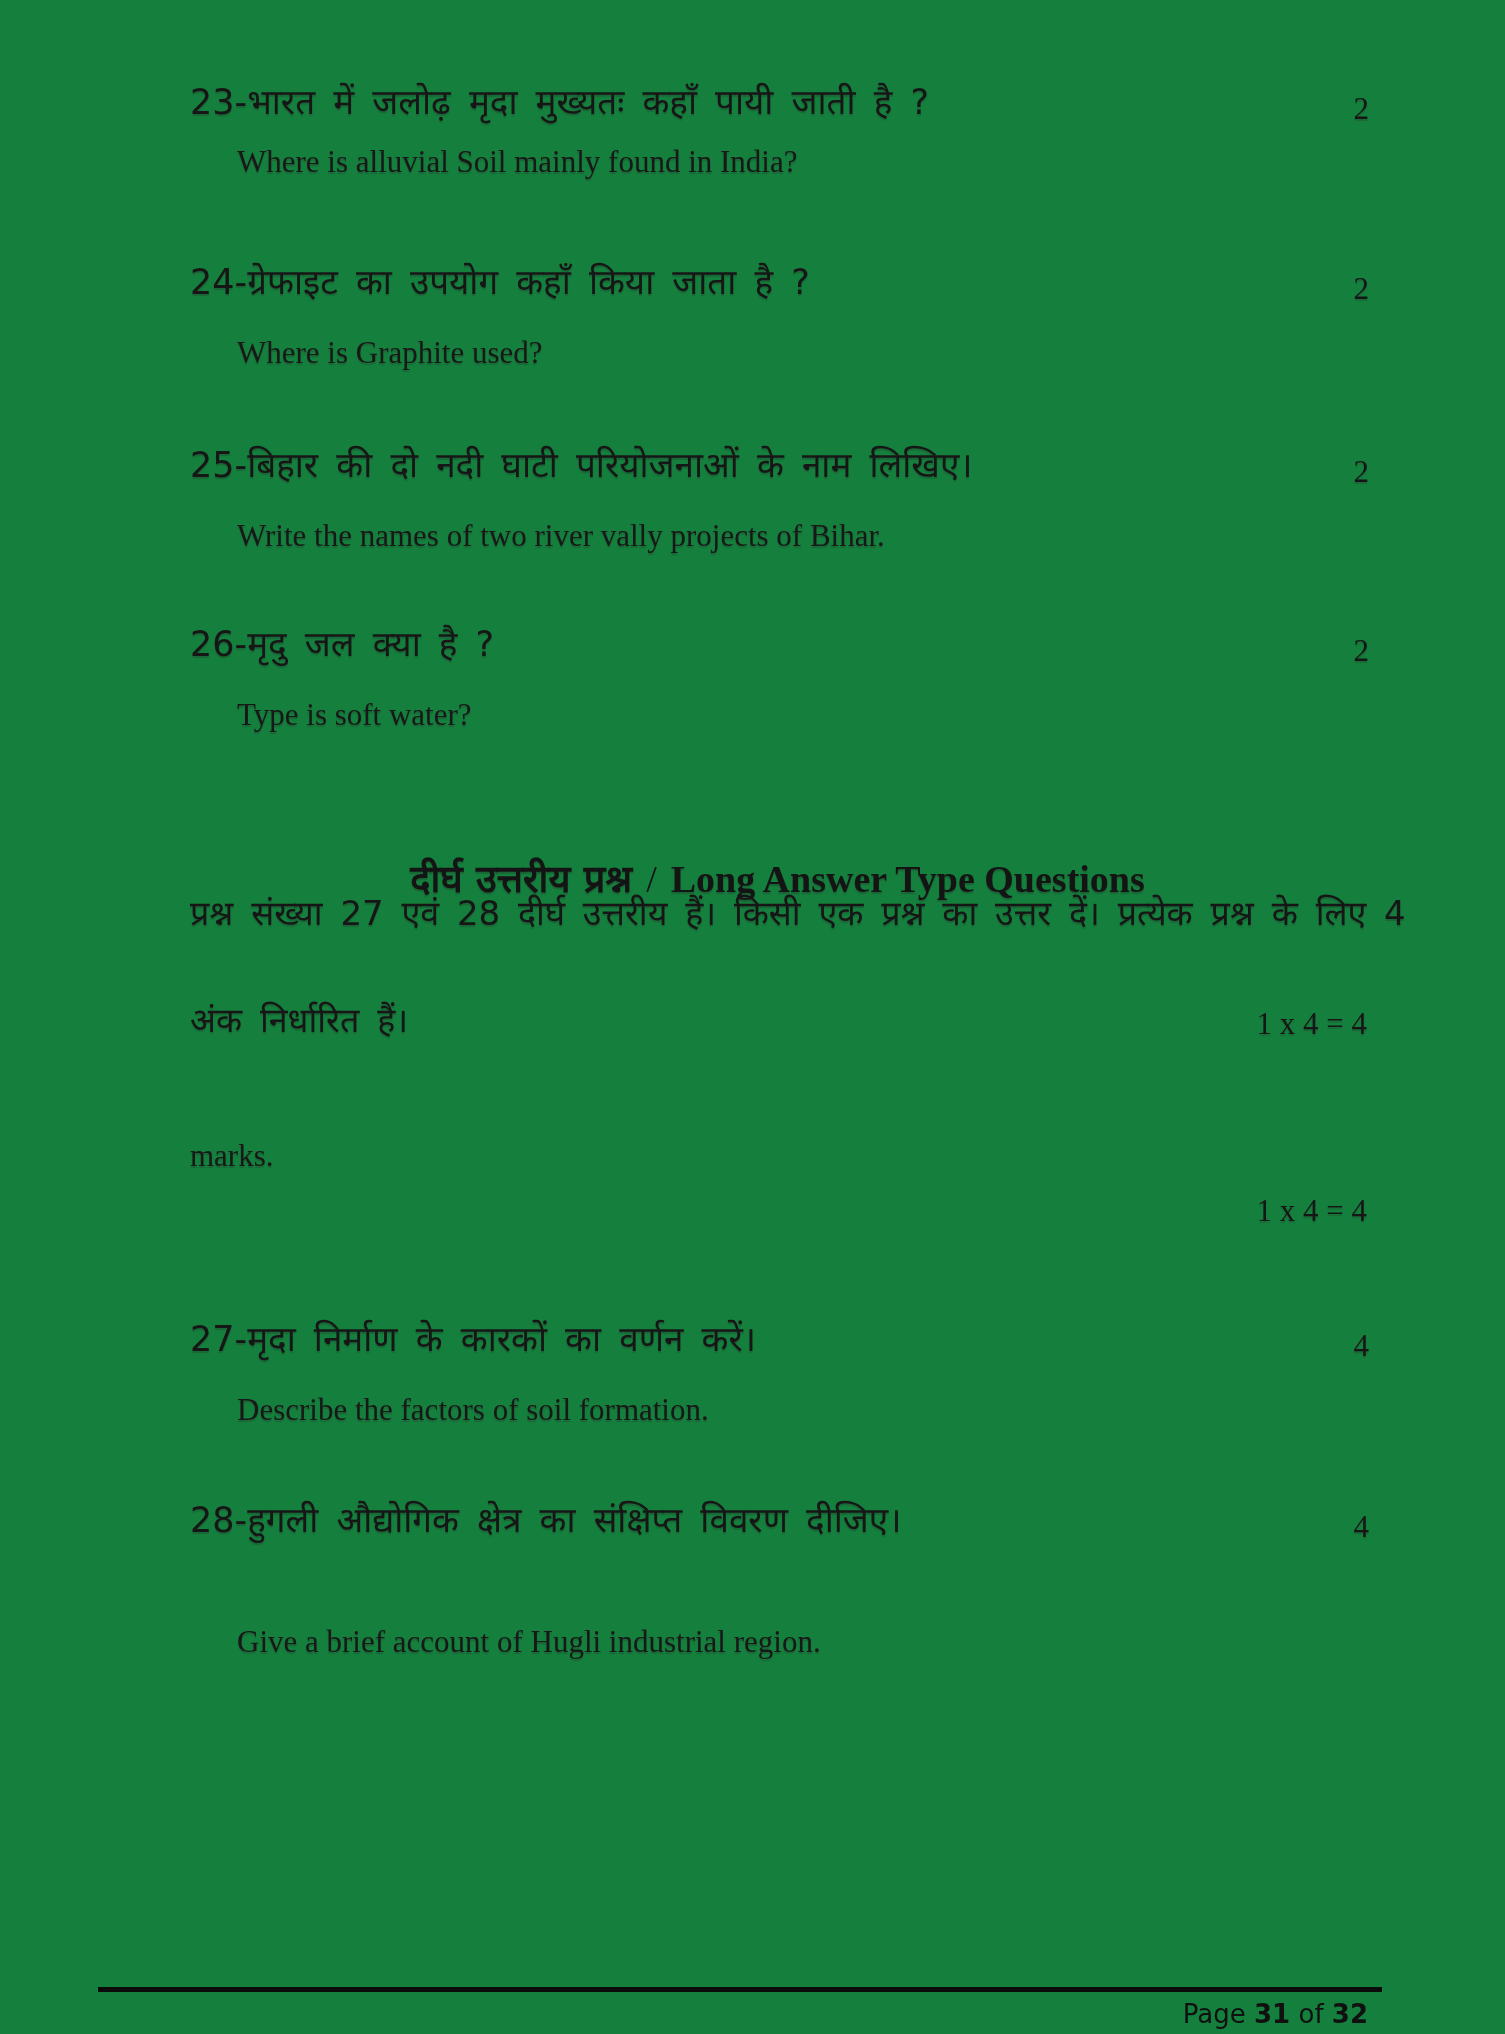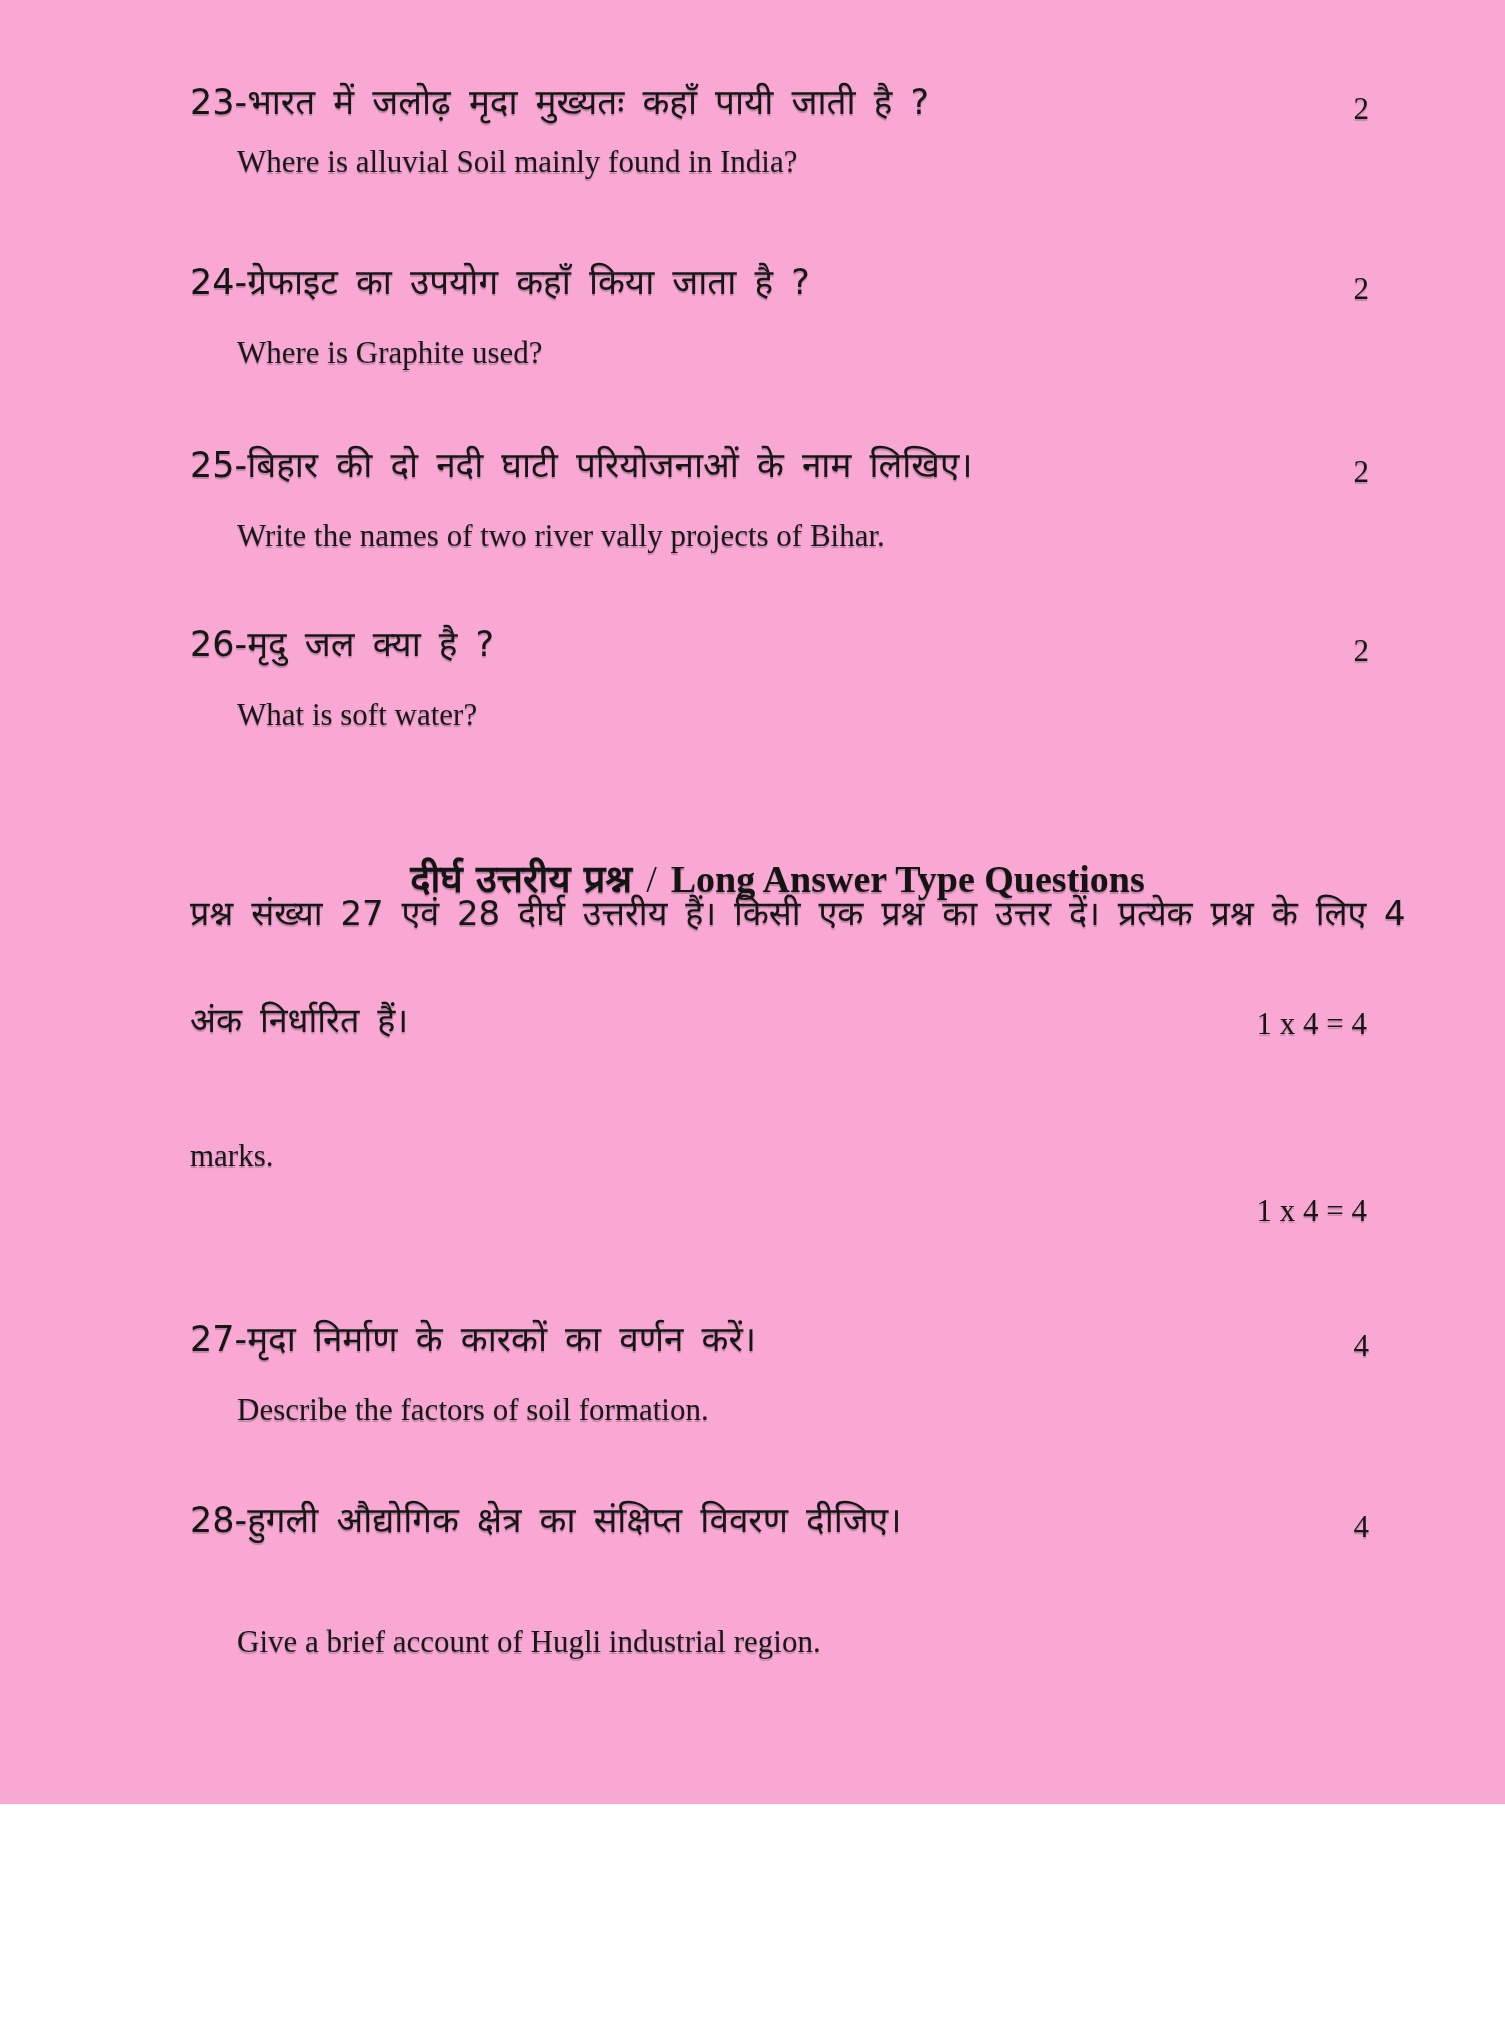--- a/index.html
+++ b/index.html
@@ -1,20 +1,20 @@
 <!DOCTYPE html>
 <html><head>
 <meta charset="utf-8">
 <style>
   html, body { margin: 0; padding: 0; background: #ffffff; }
   .page {
     position: relative;
     width: 1505px;
-    height: 1804px;
-    background: #f9a8d4;
+    height: 2034px;
+    background: #15803d;
     color: #141414;
     overflow: hidden;
   }
   
   .hi {
     position: absolute;
     left: 190px;
     font-family: "DejaVu Sans", sans-serif;
     font-size: 35px;
     line-height: 1;
@@ -127,21 +127,21 @@
   <div class="hi" style="top:265px">24-ग्रेफाइट का उपयोग कहाँ किया जाता है ?</div>
   <div class="marks" style="top:273px">2</div>
   <div class="en" style="top:337px">Where is Graphite used?</div>
 
   <div class="hi" style="top:448px">25-बिहार की दो नदी घाटी परियोजनाओं के नाम लिखिए।</div>
   <div class="marks" style="top:456px">2</div>
   <div class="en" style="top:520px">Write the names of two river vally projects of Bihar.</div>
 
   <div class="hi" style="top:627px">26-मृदु जल क्या है ?</div>
   <div class="marks" style="top:635px">2</div>
-  <div class="en" style="top:699px">What is soft water?</div>
+  <div class="en" style="top:699px">Type is soft water?</div>
 
   <div class="section-heading">
     <span class="h-hi">दीर्घ उत्तरीय प्रश्न</span><span class="h-sep">/</span><span class="h-en">Long Answer Type Questions</span>
   </div>
 
   <div class="hi" style="top:896px; font-size:34px">प्रश्न संख्या 27 एवं 28 दीर्घ उत्तरीय हैं। किसी एक प्रश्न का उत्तर दें। प्रत्येक प्रश्न के लिए 4</div>
   <div class="hi" style="top:1003px; font-size:34px">अंक निर्धारित हैं।</div>
   <div class="formula" style="top:1008px">1 x 4 = 4</div>
 
   <div class="instr-en" style="top:1140px">marks.</div>

